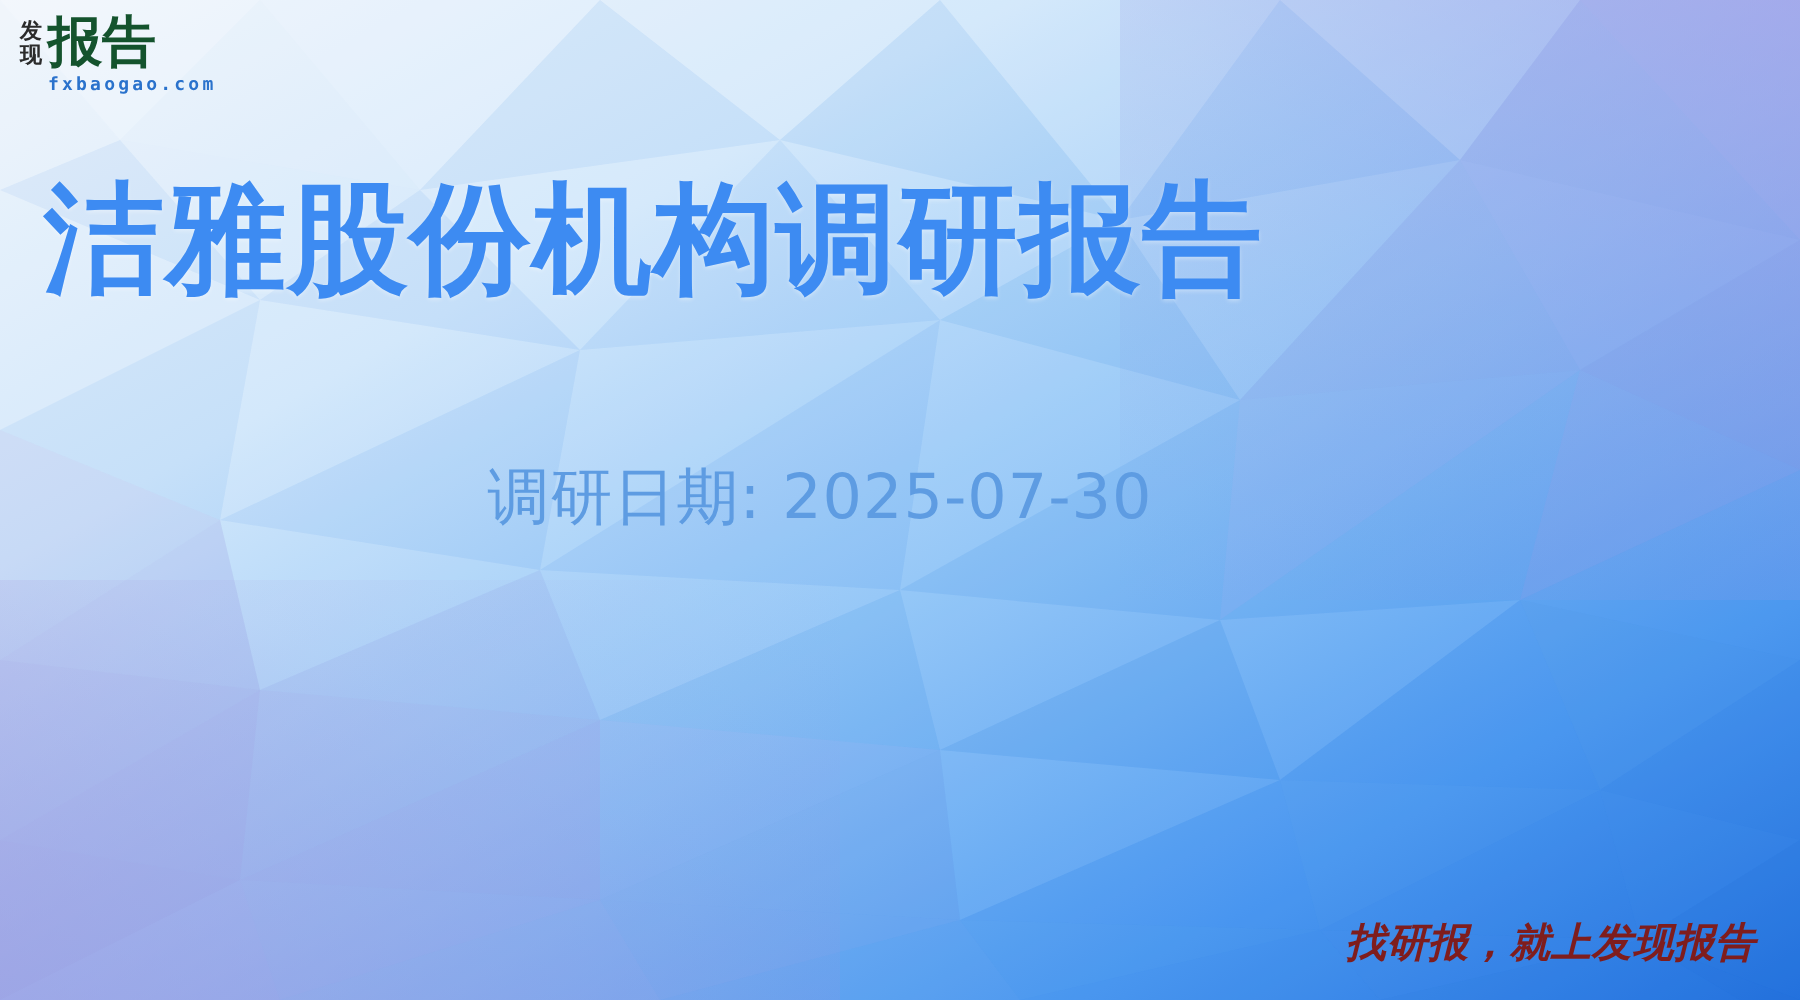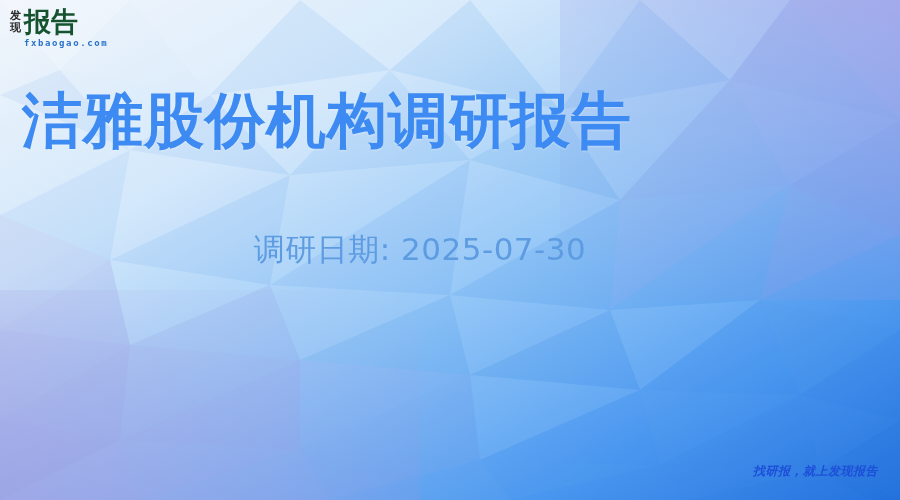--- a/index.html
+++ b/index.html
@@ -88,21 +88,21 @@
     font-size: 60px;
     line-height: 76px;
     font-weight: 700;
     color: #3d8bf2;
     letter-spacing: 1px;
     margin: 0;
     text-shadow: 0 1px 2px rgba(255,255,255,0.35);
   }
   .subtitle-wrap {
     position: absolute;
-    left: 10px;
+    left: 0;
     top: 228px;
     width: 820px;
     text-align: center;
     z-index: 4;
   }
   .subtitle {
     font-family: "DejaVu Sans", sans-serif;
     font-size: 31px;
     line-height: 42px;
     font-weight: 400;
@@ -110,24 +110,24 @@
     letter-spacing: 0.5px;
     margin: 0;
   }
 
   
   .tagline {
     position: absolute;
     right: 22px;
     bottom: 18px;
     font-family: "DejaVu Sans", sans-serif;
-    font-size: 12px;
+    font-size: 20px;
     line-height: 22px;
     font-weight: 700;
-    color: #1d4ed8;
+    color: #7f1d1d;
     letter-spacing: 0.5px;
     font-style: italic;
     z-index: 6;
     white-space: nowrap;
   }
 </style>
 </head>
 <body>
 
 <div id="cover">

